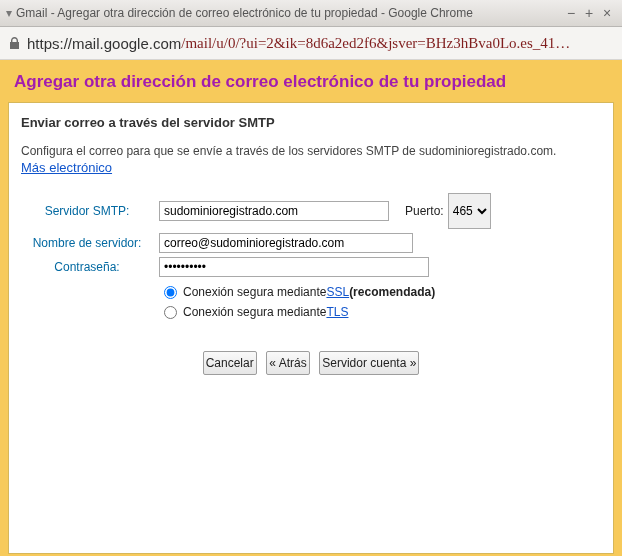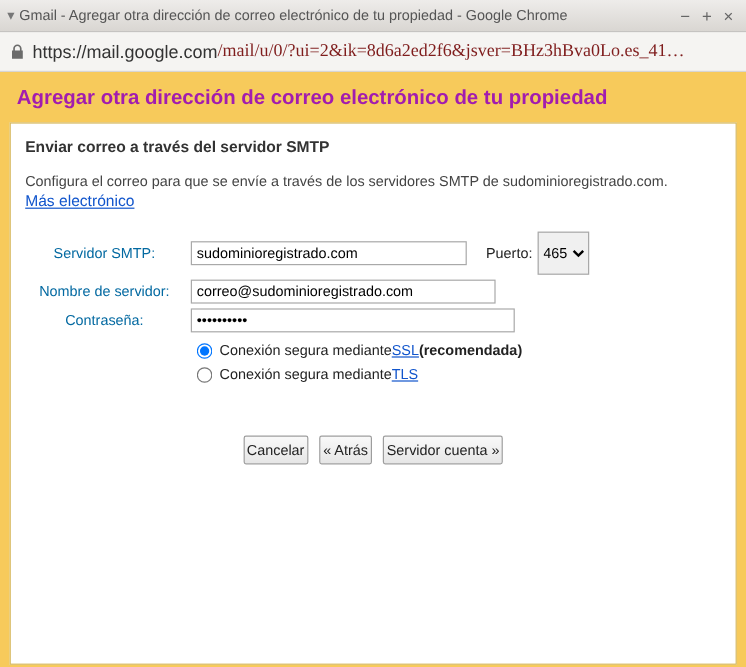--- a/index.html
+++ b/index.html
@@ -22,21 +22,21 @@
   .form-row label{width:132px;text-align:center;margin-right:6px;font-size:12px;color:#0369a1;}
   .txt{border:1px solid #a9a9a9;height:20px;padding:1px 4px;font-size:12px;box-sizing:border-box;}
   .smtp-inp{width:230px;}
   .user-inp{width:254px;}
   .pass-inp{width:270px;}
   .port-lbl{margin-left:16px;margin-right:4px;font-size:12px;}
   .port-sel{border:1px solid #a9a9a9;height:36px;font-size:12px;background:#f0f0f0;}
   .radio-row{display:flex;align-items:flex-end;margin-left:138px;margin-top:6px;font-size:12px;}
   .radio-row input{margin-right:6px;}
   .btn-row{text-align:center;margin-top:28px;}
-  .btn{background:linear-gradient(#f9f9f9,#e6e6e6);border:1px solid #9d9d9d;border-radius:2px;padding:4px 2px;font-size:12px;margin:16px 3px;cursor:pointer;color:#222;}
+  .btn{background:linear-gradient(#f9f9f9,#e6e6e6);border:1px solid #9d9d9d;border-radius:2px;padding:4px 2px;font-size:12px;margin:4px 3px;cursor:pointer;color:#222;}
   .recommended{font-weight:bold;}
 </style>
 </head>
 <body>
 
 <div class="chrome-frame">
 
   <div class="titlebar">
     <span class="tb-drop">▾</span>
     <span class="tb-text">Gmail - Agregar otra dirección de correo electrónico de tu propiedad - Google Chrome</span>

